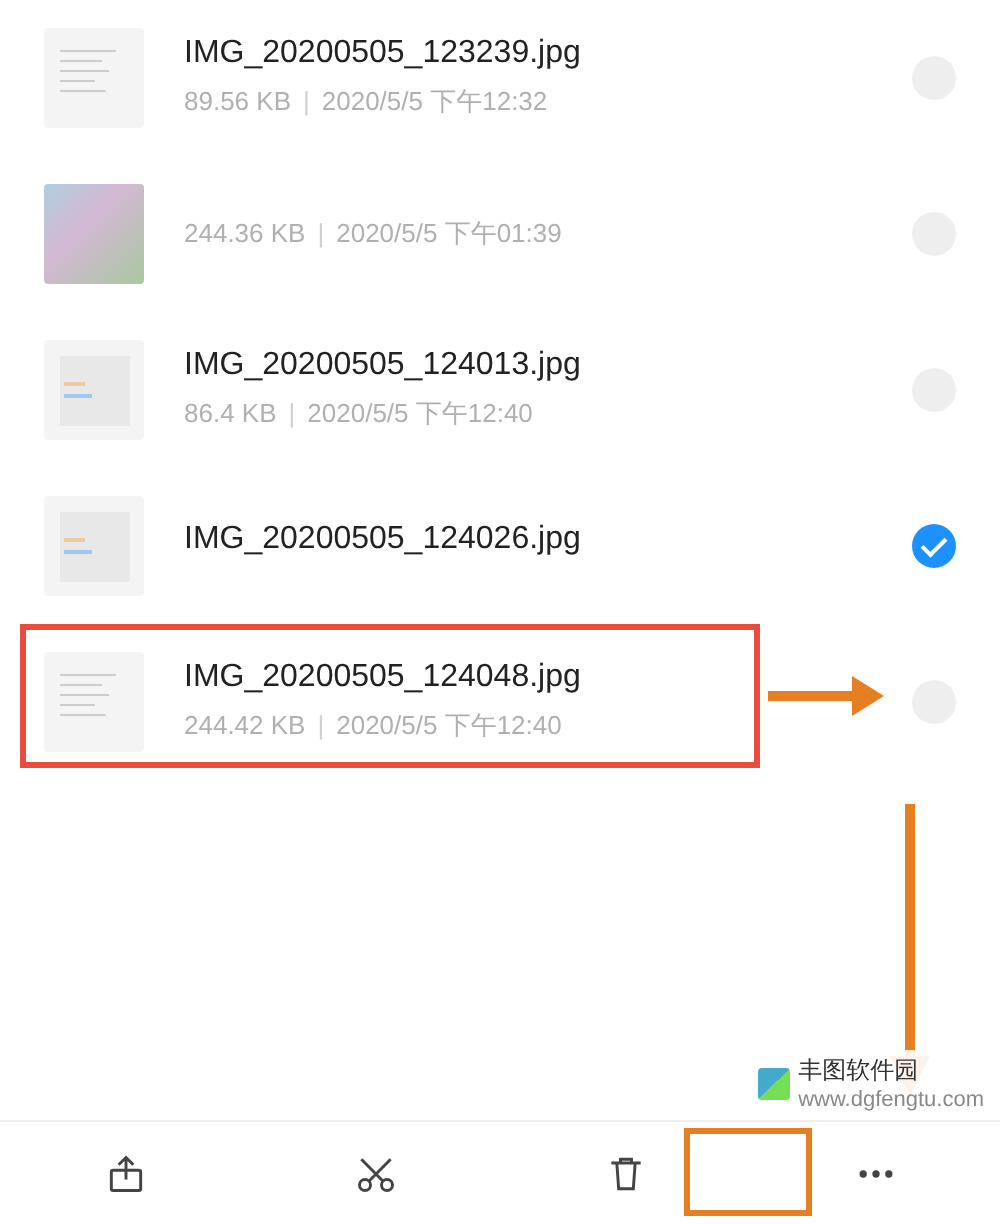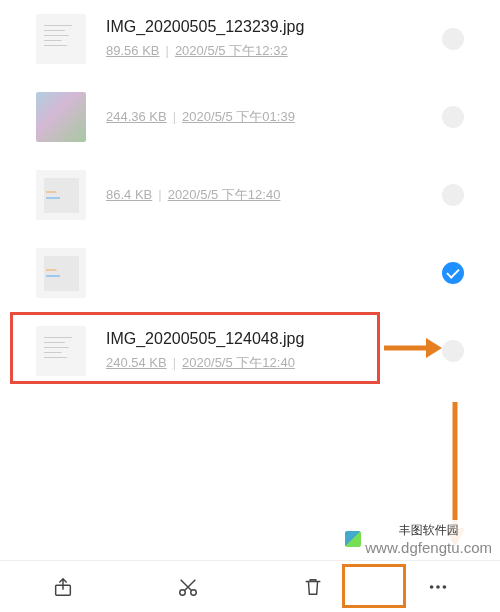--- a/index.html
+++ b/index.html
@@ -8,21 +8,21 @@
   height: 612px;
   font-family: -apple-system, "Helvetica Neue", Arial, sans-serif;
   background: #fff;
   position: relative;
   overflow: hidden;
 }
 .list { padding: 0; }
 .row {
   display: flex;
   align-items: center;
-  padding: 14px 36px;
+  padding: 14px 22px;
   position: relative;
 }
 .thumb {
   width: 50px;
   height: 50px;
   flex: 0 0 50px;
   background: #f4f4f4;
   margin-right: 20px;
   border-radius: 2px;
   display: flex;
@@ -64,21 +64,20 @@
   color: #222;
   font-weight: 500;
   margin-bottom: 6px;
   white-space: nowrap;
   overflow: hidden;
   text-overflow: ellipsis;
 }
 .meta {
   font-size: 13px;
   color: #b0b0b0;
-  text-decoration: underline;
 }
 .meta .sep { margin: 0 6px; color: #d0d0d0; }
 .radio {
   width: 22px;
   height: 22px;
   border-radius: 50%;
   background: #eee;
   flex: 0 0 22px;
   margin-left: 10px;
 }
@@ -143,29 +142,28 @@
   position: absolute;
   right: 4px;
   bottom: 54px;
   display: flex;
   align-items: center;
   gap: 4px;
   background: rgba(255,255,255,0.9);
   padding: 2px 4px;
   font-size: 12px;
   color: #333;
-  text-align: center;
 }
 .watermark .logo {
   width: 16px;
   height: 16px;
   background: linear-gradient(135deg,#4ac 0%, #4ac 50%, #7d5 50%, #7d5 100%);
   border-radius: 2px;
 }
-.watermark .sub { font-size: 15px; color: #888; display: block; }
+.watermark .sub { font-size: 11px; color: #888; display: block; }
 </style>
 </head>
 <body>
 
 <div class="list">
 
   <div class="row">
     <div class="thumb doc"></div>
     <div class="info">
       <div class="fname">IMG_20200505_123239.jpg</div>
@@ -182,40 +180,42 @@
       <div class="meta">
         <span>244.36 KB</span><span class="sep">|</span><span>2020/5/5 下午01:39</span>
       </div>
     </div>
     <div class="radio"></div>
   </div>
 
   <div class="row">
     <div class="thumb chart"></div>
     <div class="info">
+      <div class="fname">IMG_20200505_124013.jpg</div>
       <div class="meta">
         <span>86.4 KB</span><span class="sep">|</span><span>2020/5/5 下午12:40</span>
       </div>
     </div>
     <div class="radio"></div>
   </div>
 
   <div class="row">
     <div class="thumb chart"></div>
     <div class="info">
+      <div class="fname">IMG_20200505_124026.jpg</div>
     </div>
     <div class="radio checked"></div>
   </div>
 
   <div class="row">
     <div class="thumb doc"></div>
     <div class="info">
       <div class="fname">IMG_20200505_124048.jpg</div>
       <div class="meta">
-        <span>240.54 KB</span><span class="sep">|</span><span>2020/5/5 下午12:40</span>
+        <span>244.42 KB</span><span class="sep">|</span><span>2020/5/5 下午12:40</span>
       </div>
     </div>
     <div class="radio"></div>
   </div>
 
 
 </div>
 
 <div class="highlight-box"></div>
 

